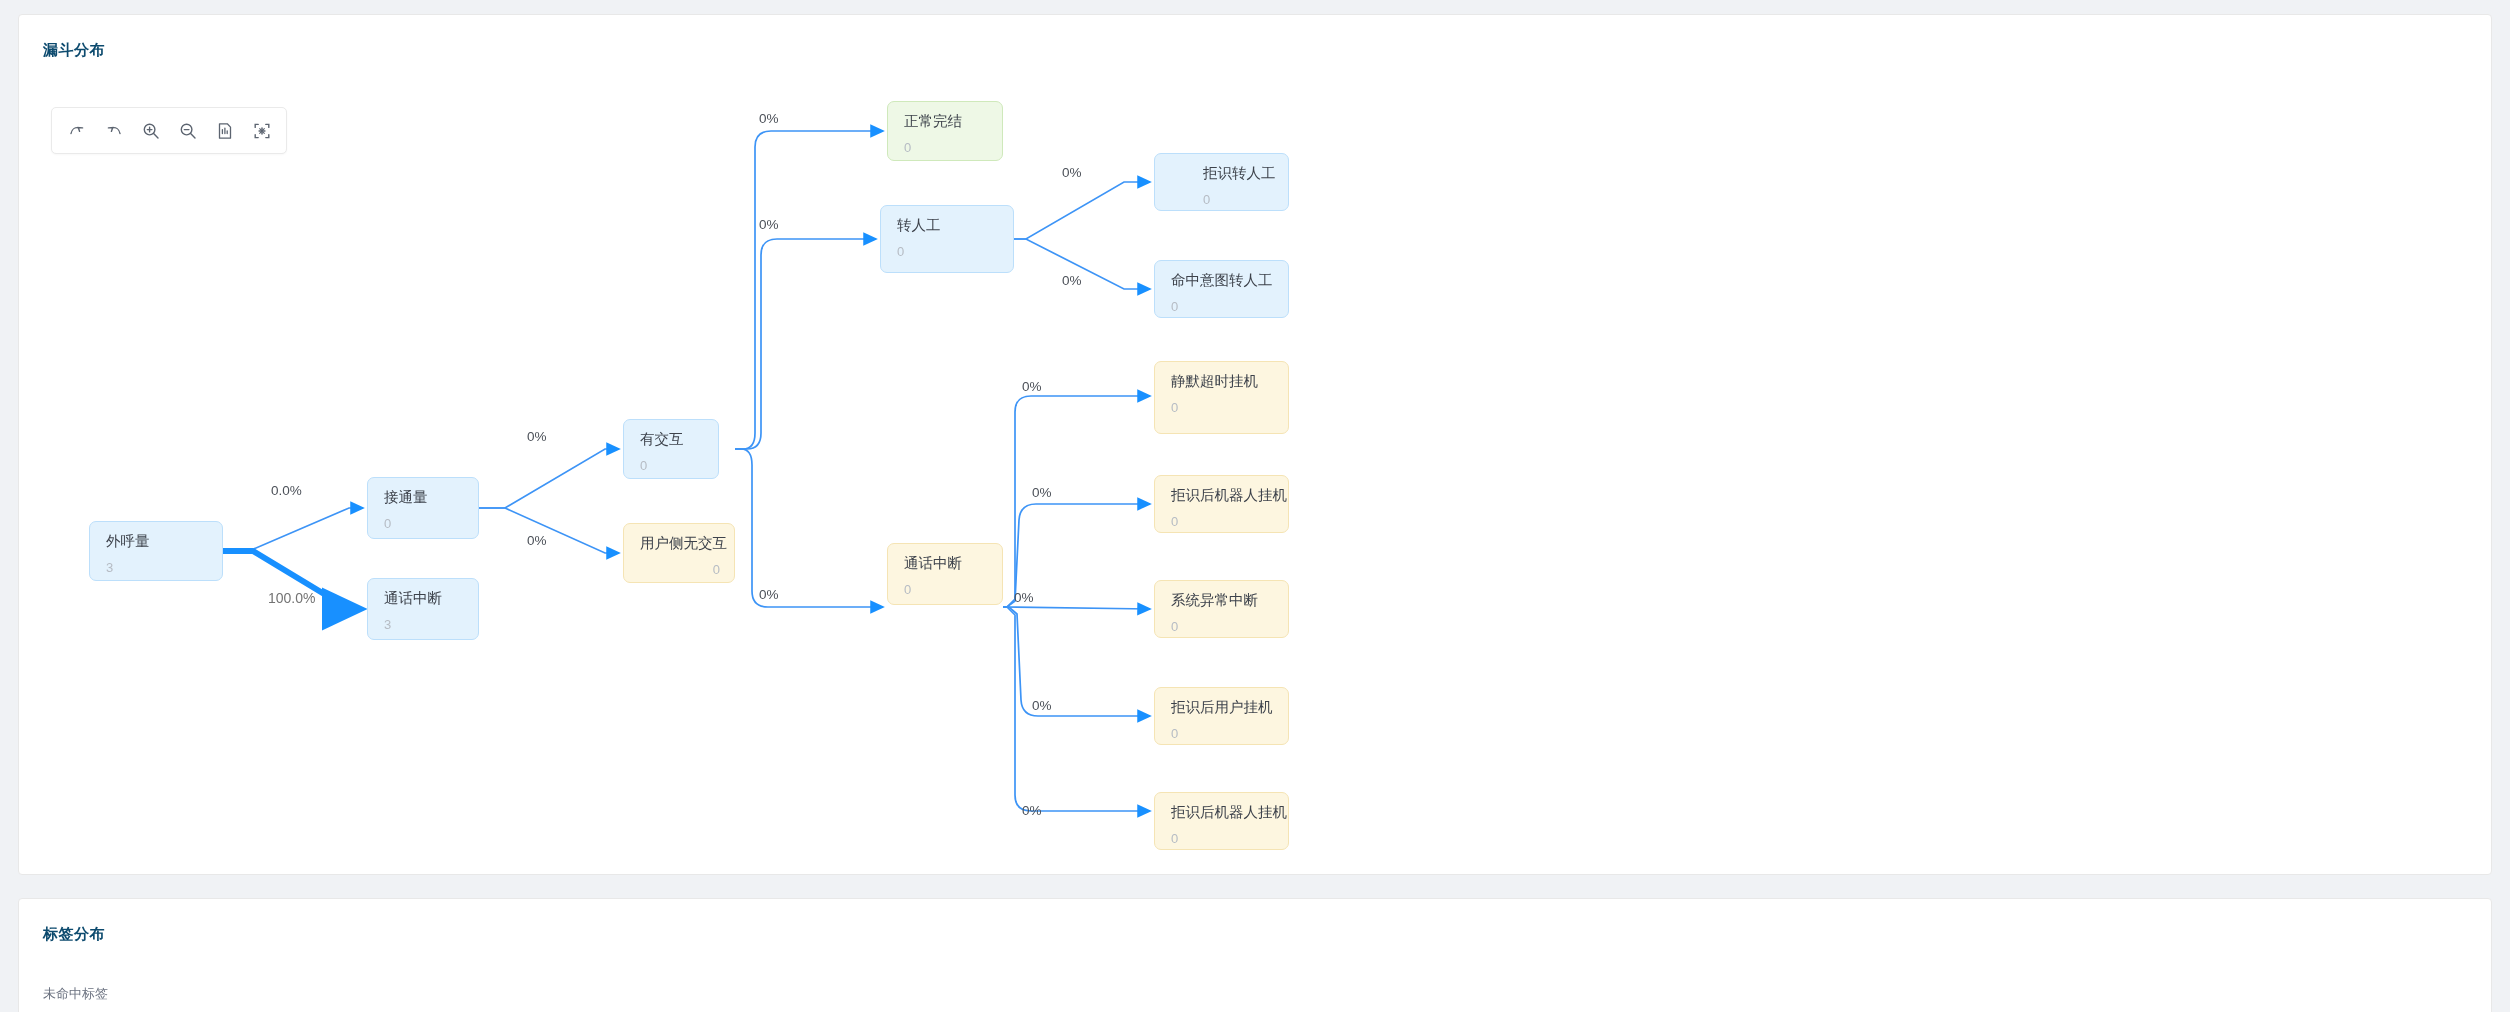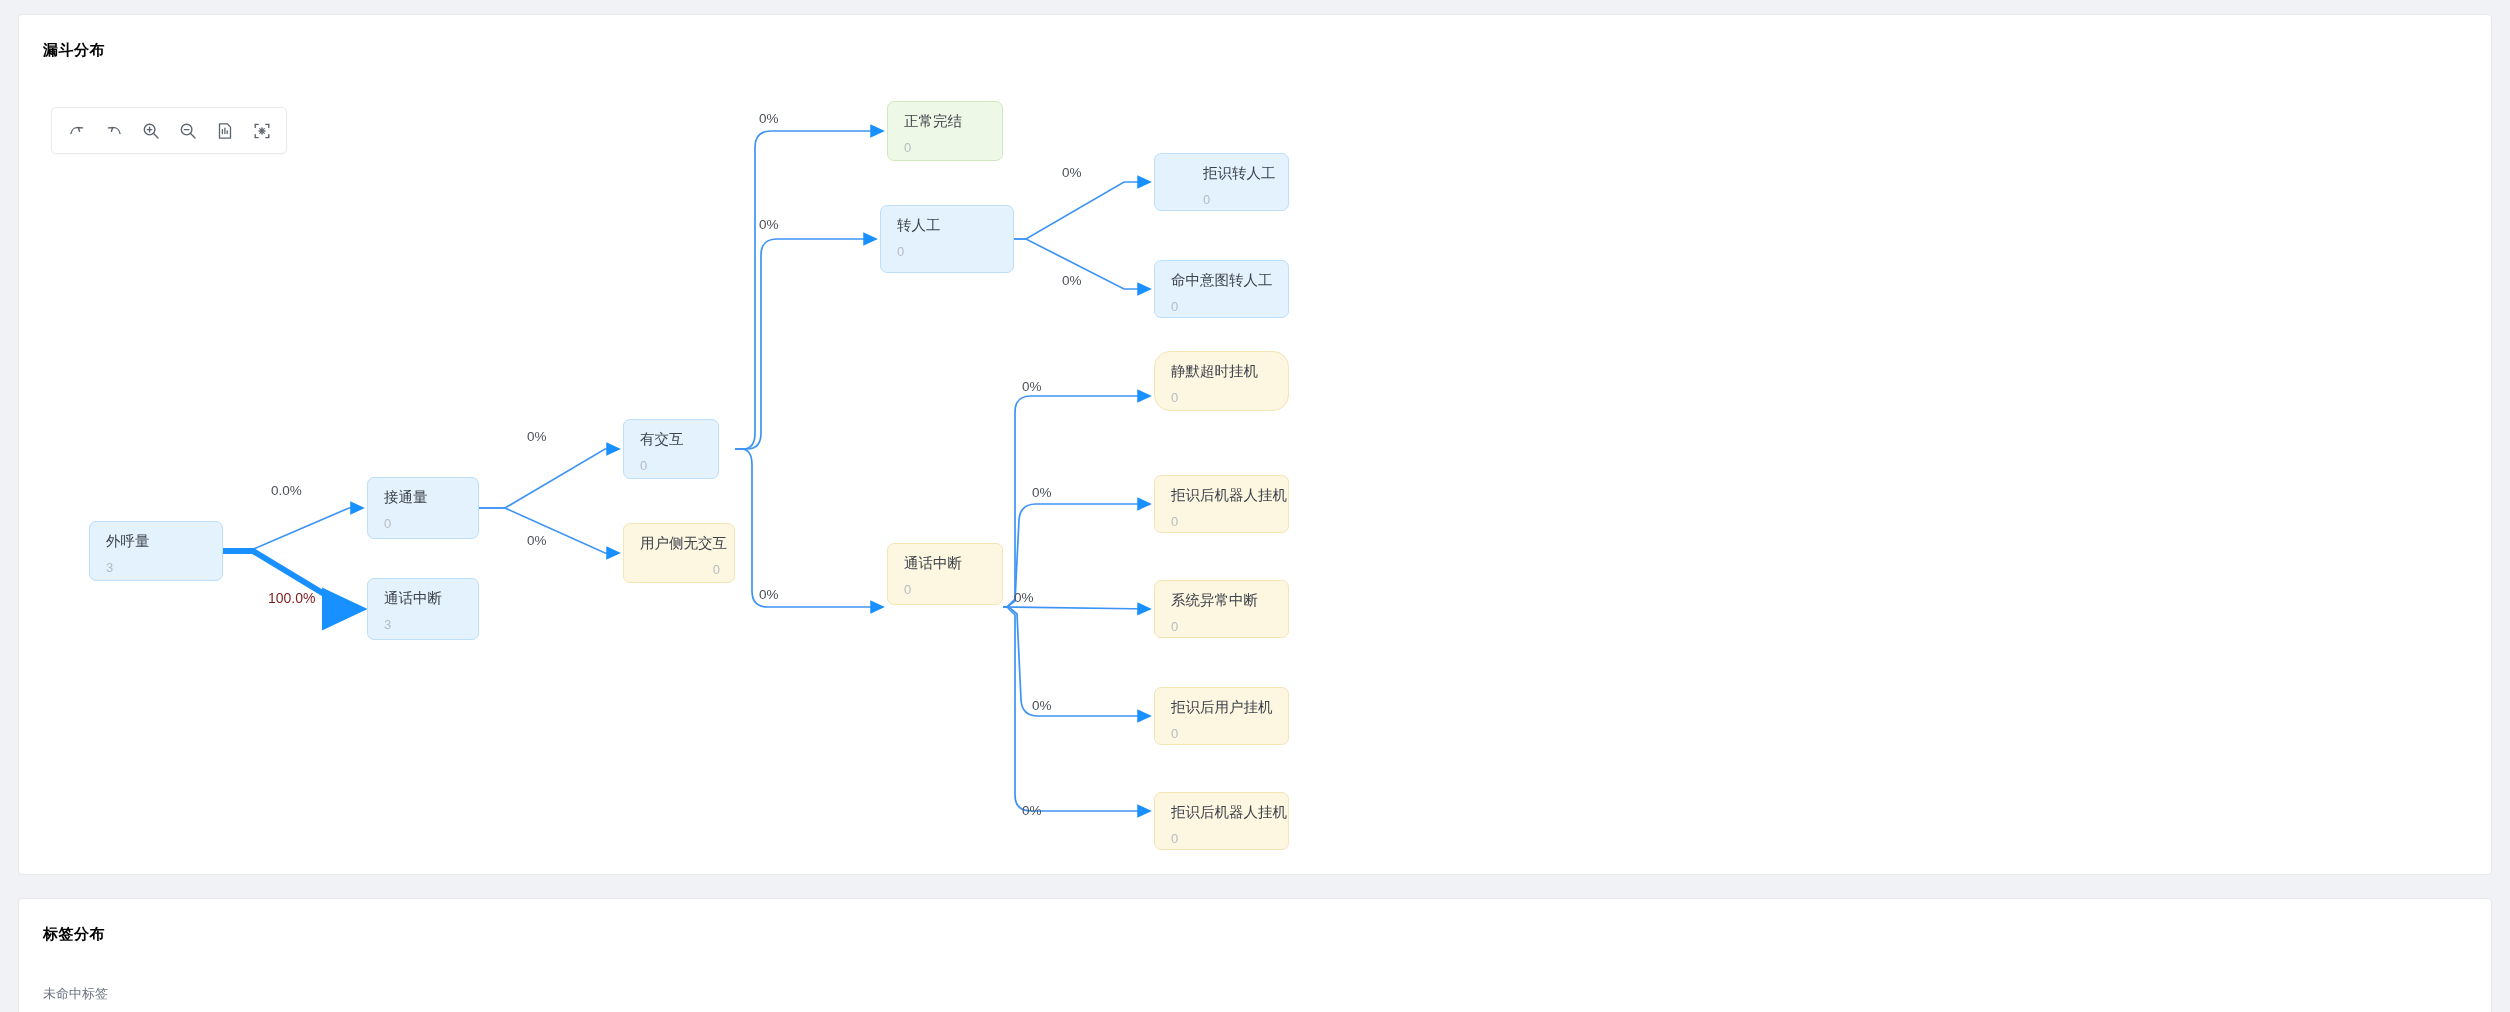--- a/index.html
+++ b/index.html
@@ -20,21 +20,21 @@
   }
   #funnel-card { left: 18px; top: 14px; width: 2474px; height: 861px; }
   #tag-card    { left: 18px; top: 898px; width: 2474px; height: 210px; }
 
   .card-title {
     position: absolute;
     left: 24px;
     top: 26px;
     font-size: 15px;
     font-weight: bold;
-    color: #000000;
+    color: #0c4a6e;
     letter-spacing: .5px;
   }
 
   
   .toolbar {
     position: absolute;
     left: 32px;
     top: 92px;
     height: 47px;
     display: flex;
@@ -84,21 +84,21 @@
   .node.blue   { background: #e3f2fd; border-color: #bcdffb; }
   .node.green  { background: #eef8e6; border-color: #cfe9bb; }
   .node.yellow { background: #fdf6e0; border-color: #f5e4b4; }
 
   .edge-label {
     position: absolute;
     font-size: 13.5px;
     color: #4c5159;
     white-space: nowrap;
   }
-  .edge-label.strong { color: #7f1d1d; font-size: 14px; }
+  .edge-label.strong { color: #737373; font-size: 14px; }
 
   
   .tag-empty {
     position: absolute;
     left: 24px;
     top: 86px;
     font-size: 13px;
     color: #6b7280;
   }
 </style>
@@ -189,21 +189,21 @@
         <div class="n-value">0</div>
       </div>
       <div class="node blue" style="left:1135px;top:138px;width:135px;height:58px;padding-left:48px;">
         <div class="n-label">拒识转人工</div>
         <div class="n-value">0</div>
       </div>
       <div class="node blue" style="left:1135px;top:245px;width:135px;height:58px;">
         <div class="n-label">命中意图转人工</div>
         <div class="n-value">0</div>
       </div>
-      <div class="node yellow" style="left:1135px;top:336px;width:135px;height:60px;border-radius:16px;">
+      <div class="node yellow" style="left:1135px;top:346px;width:135px;height:73px;">
         <div class="n-label">静默超时挂机</div>
         <div class="n-value">0</div>
       </div>
       <div class="node yellow" style="left:1135px;top:460px;width:135px;height:58px;">
         <div class="n-label">拒识后机器人挂机</div>
         <div class="n-value">0</div>
       </div>
       <div class="node yellow" style="left:1135px;top:565px;width:135px;height:58px;">
         <div class="n-label">系统异常中断</div>
         <div class="n-value">0</div>

